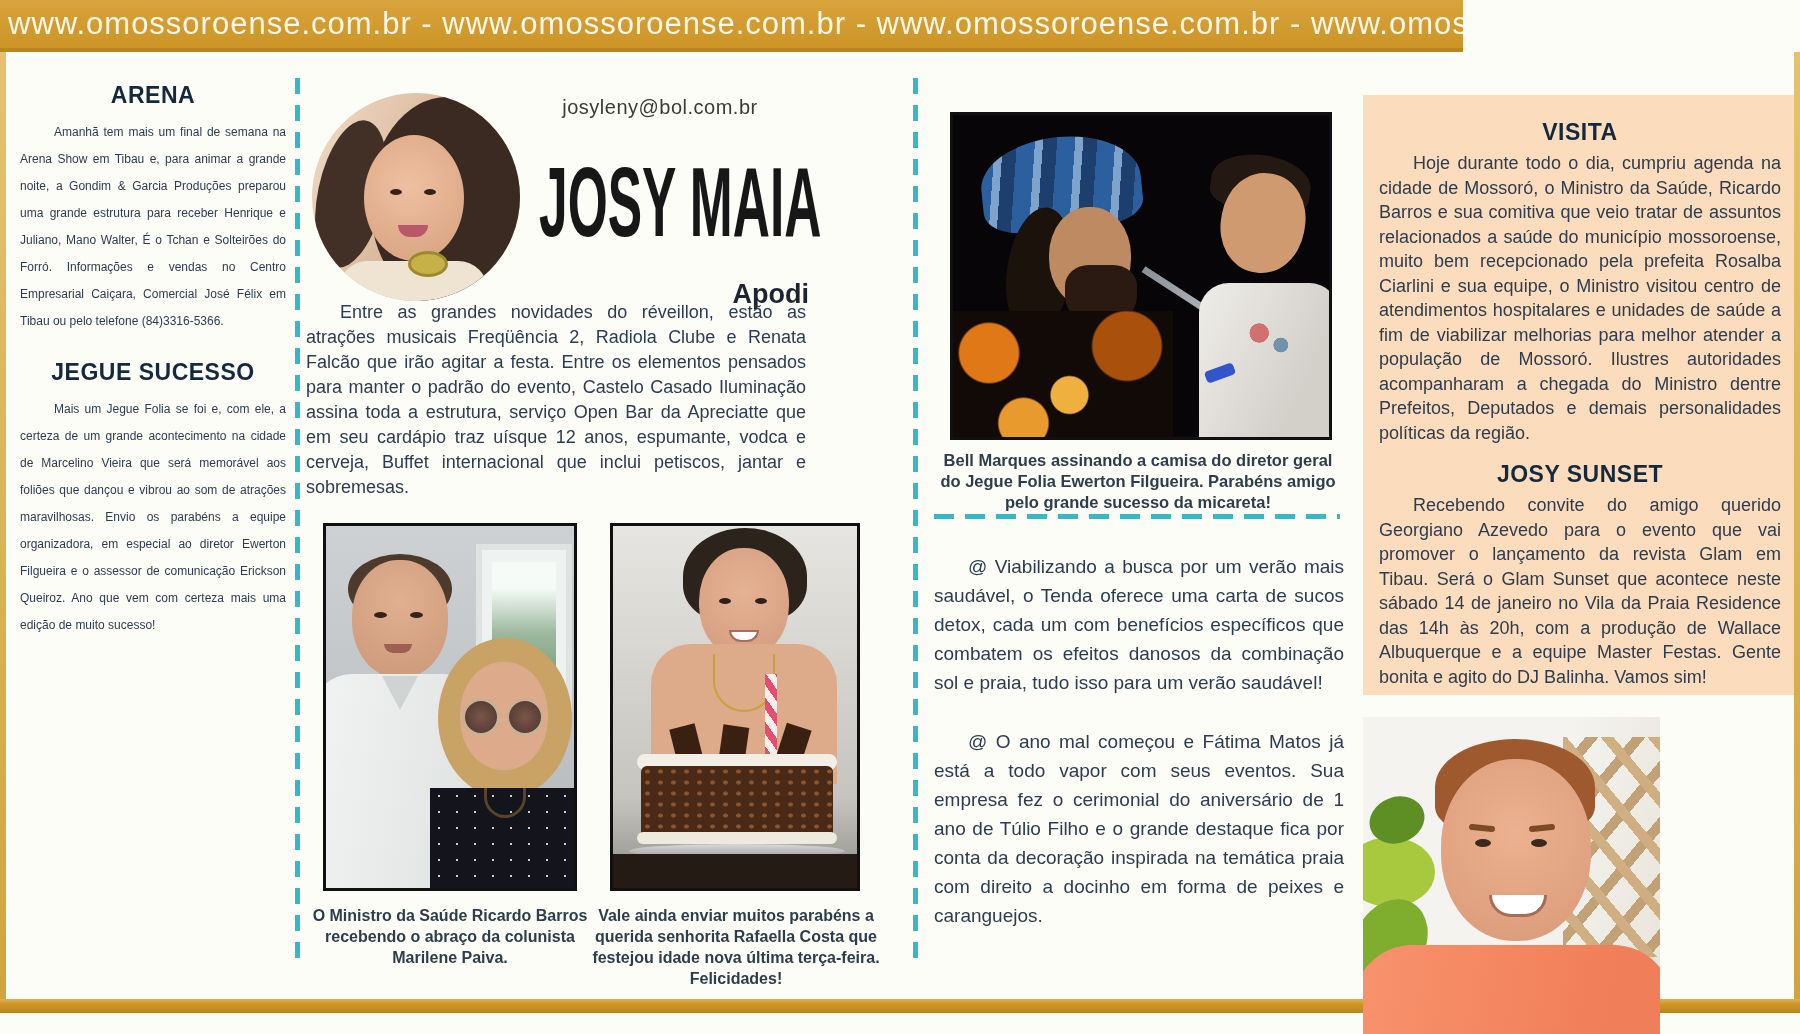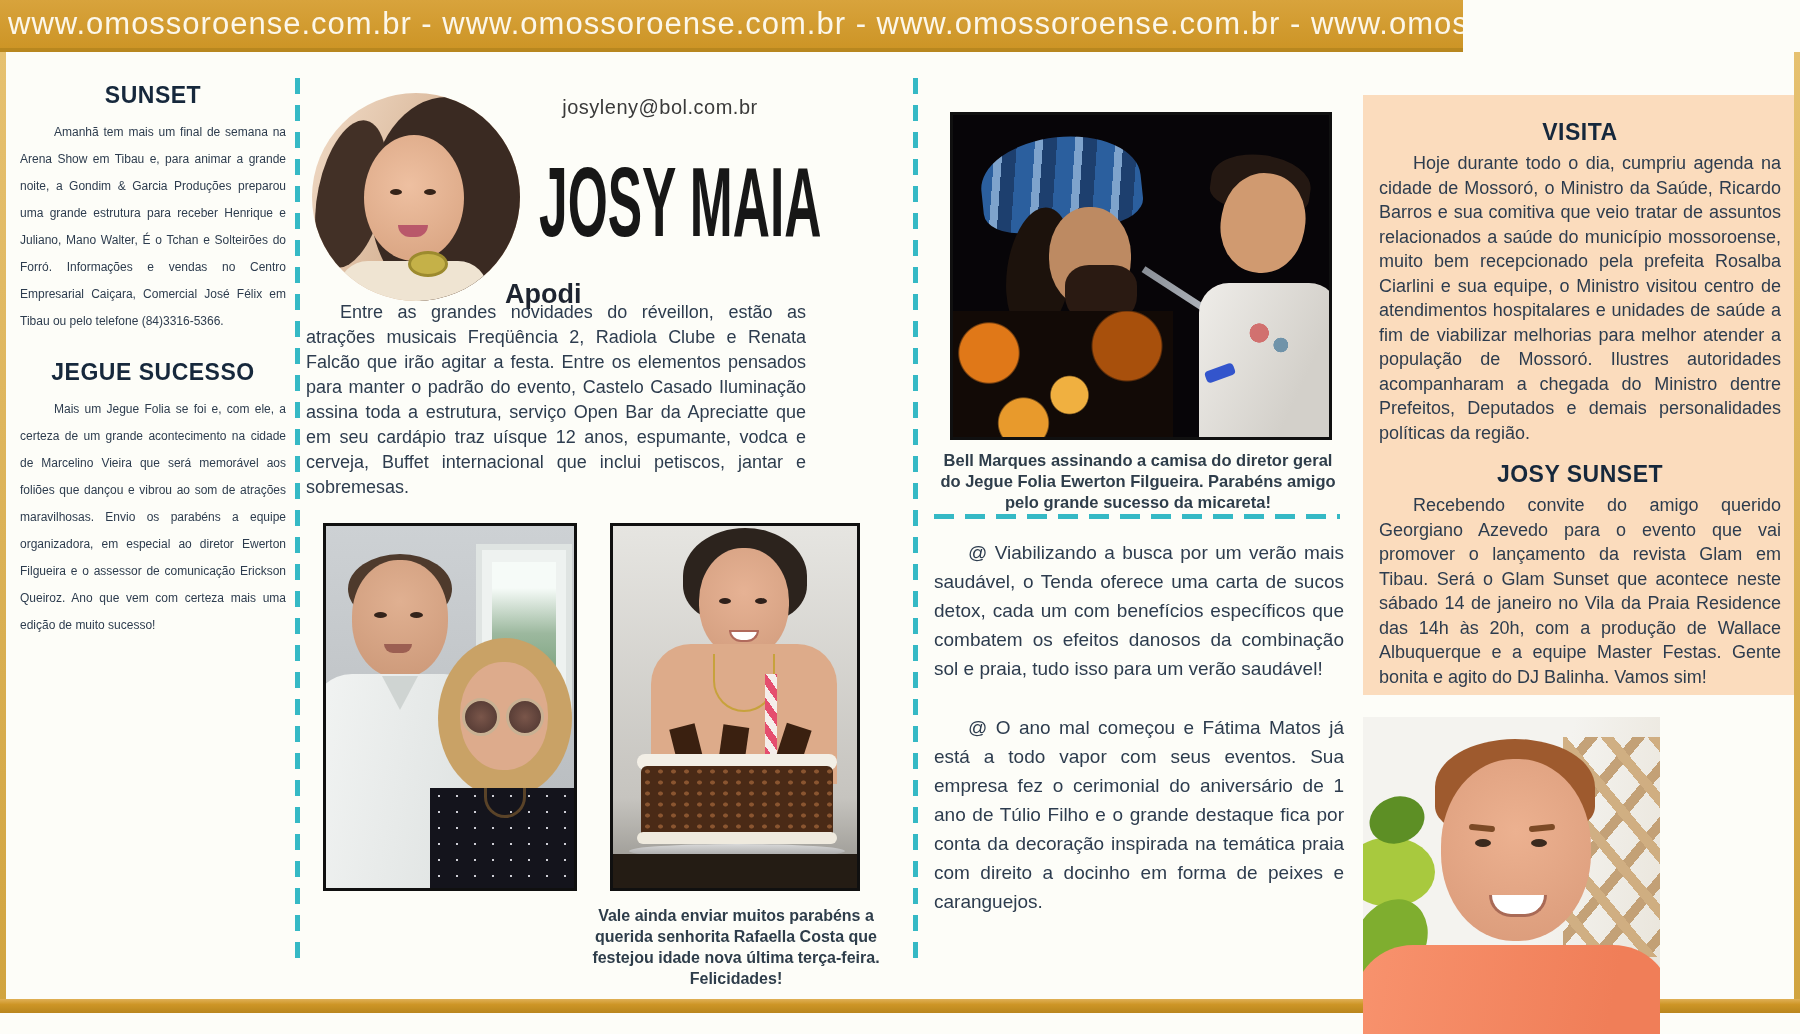--- a/index.html
+++ b/index.html
@@ -46,21 +46,21 @@
   .cp-face{position:absolute;left:52px;top:42px;width:100px;height:126px;border-radius:50%;
     background:radial-gradient(circle at 45% 40%, #eec0a1, #dca886 75%);}
   .cp-smile{position:absolute;left:86px;top:132px;width:30px;height:12px;border-radius:0 0 20px 20px;background:#b9586a;}
   .cp-eye{position:absolute;width:12px;height:6px;border-radius:50%;background:#352318;top:96px;}
   .cp-top{position:absolute;left:26px;top:168px;width:150px;height:44px;border-radius:30px 30px 0 0;background:#efe4d2;}
   .cp-neck{position:absolute;left:96px;top:158px;width:40px;height:26px;border-radius:50%;background:#c5b148;border:3px solid #9c8a2e;}
   .masthead{position:absolute;left:505px;top:96px;width:310px;text-align:center;}
   .columnist-email{font-size:20px;color:#3a3a3a;letter-spacing:.5px;}
   .columnist-name{margin-top:44px;font-size:66px;font-weight:800;color:#171717;white-space:nowrap;
     transform:scale(.78,1.5);transform-origin:center;}
-  .columnist-city{margin-top:40px;text-align:left;padding-right:6px;font-size:27px;font-weight:800;color:#1d2430;}
+  .columnist-city{margin-top:40px;text-align:right;padding-right:6px;font-size:27px;font-weight:800;color:#1d2430;}
 
   
   .atracoes{position:absolute;left:306px;top:292px;width:500px;}
   .atracoes .body-txt{font-size:18px;line-height:25px;margin-top:8px;}
 
   
   .framed{border:3px solid #101010;overflow:hidden;position:absolute;}
   .caption{position:absolute;text-align:center;font-weight:700;color:#2e3d4a;font-size:16px;line-height:21px;}
 
   
@@ -121,21 +121,21 @@
   .bl-rhair{position:absolute;left:258px;top:40px;width:100px;height:56px;border-radius:50% 50% 30% 30%;background:#241812;transform:rotate(8deg);}
   .bl-pen{position:absolute;left:252px;top:252px;width:30px;height:12px;background:#3355cc;transform:rotate(-20deg);border-radius:4px;}
   .bl-scribble{position:absolute;left:290px;top:206px;width:54px;height:40px;
     background:radial-gradient(circle at 30% 30%,#cc4444 0 20%,transparent 21%),
                radial-gradient(circle at 70% 60%,#447799 0 16%,transparent 17%);opacity:.7;}
 
   .cap-bell{left:934px;top:450px;width:408px;font-size:16.5px;}
 
   
   .fatos{position:absolute;left:934px;top:538px;width:410px;}
-  .fatos .body-txt{font-size:19px;line-height:29px;}
+  .fatos .body-txt{font-size:19px;line-height:29px;margin-top:14px;}
 
   
   .right-box{position:absolute;left:1363px;top:95px;width:434px;height:600px;background:var(--peach);
     padding:24px 16px 0 16px;overflow:hidden;}
   .right-box .body-txt{font-size:18px;line-height:24.5px;margin-top:5px;}
   .right-box .sec-title.second{margin-top:16px;}
 
   
   .ph-couple{position:absolute;left:1363px;top:717px;width:297px;height:317px;overflow:hidden;
     background:linear-gradient(100deg,#f4f3ef 60%,#e9e4da);z-index:4;}
@@ -163,21 +163,21 @@
 
 <div class="page">
 
   <div class="top-banner">
     <span class="url">www.omossoroense.com.br - www.omossoroense.com.br - www.omossoroense.com.br - www.omossoroense.com.br</span>
   </div>
   <div class="edge-strip edge-left"></div>
   <div class="edge-strip edge-right"></div>
 
   <div class="col-left">
-    <div class="sec-title">SUNSET</div>
+    <div class="sec-title">ARENA</div>
     <div class="body-txt">Amanhã tem mais um final de semana na Arena Show em Tibau e, para animar a grande noite, a Gondim &amp; Garcia Produções preparou uma grande estrutura para receber Henrique e Juliano, Mano Walter, É o Tchan e Solteirões do Forró. Informações e vendas no Centro Empresarial Caiçara, Comercial José Félix em Tibau ou pelo telefone (84)3316-5366.</div>
     <div class="sec-title second">JEGUE SUCESSO</div>
     <div class="body-txt">Mais um Jegue Folia se foi e, com ele, a certeza de um grande acontecimento na cidade de Marcelino Vieira que será memorável aos foliões que dançou e vibrou ao som de atrações maravilhosas. Envio os parabéns a equipe organizadora, em especial ao diretor Ewerton Filgueira e o assessor de comunicação Erickson Queiroz. Ano que vem com certeza mais uma edição de muito sucesso!</div>
   </div>
 
   <div class="vdash vdash1"></div>
   <div class="vdash vdash2"></div>
 
   <div class="columnist-photo">
     <div class="cp-hair"></div>
@@ -211,20 +211,21 @@
     <div class="pa-mansmile"></div>
     <div class="pa-shirt"></div>
     <div class="pa-collar"></div>
     <div class="pa-whair"></div>
     <div class="pa-wface"></div>
     <div class="pa-glass" style="left:136px;"></div>
     <div class="pa-glass" style="left:180px;"></div>
     <div class="pa-wtop"></div>
     <div class="pa-neck"></div>
   </div>
+  <div class="caption cap-a">O Ministro da Saúde Ricardo Barros recebendo o abraço da colunista Marilene Paiva.</div>
 
   <div class="framed ph-b">
     <div class="pb-hair"></div>
     <div class="pb-face"></div>
     <div class="pb-eye" style="left:106px;"></div>
     <div class="pb-eye" style="left:142px;"></div>
     <div class="pb-smile"></div>
     <div class="pb-chest"></div>
     <div class="pb-necklace"></div>
     <div class="pb-candle"></div>

